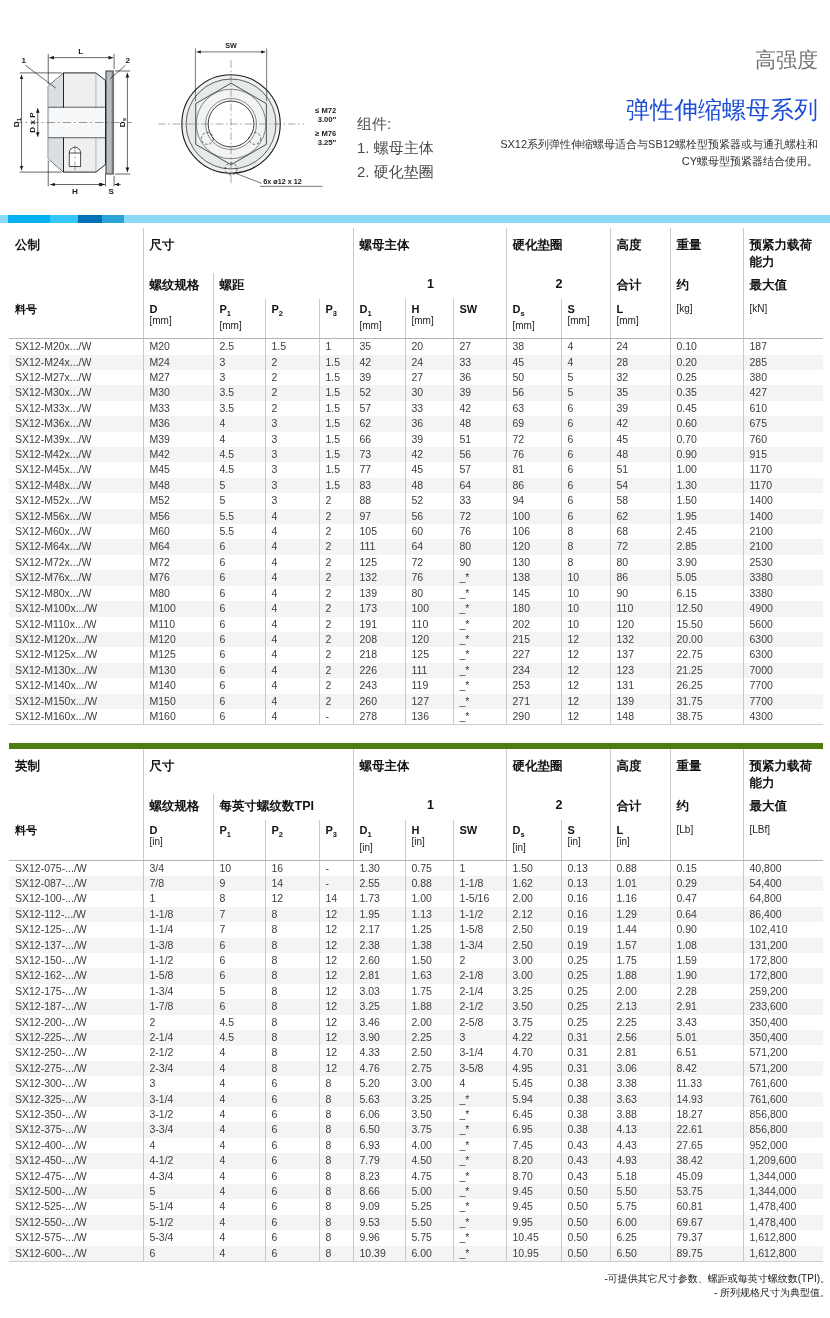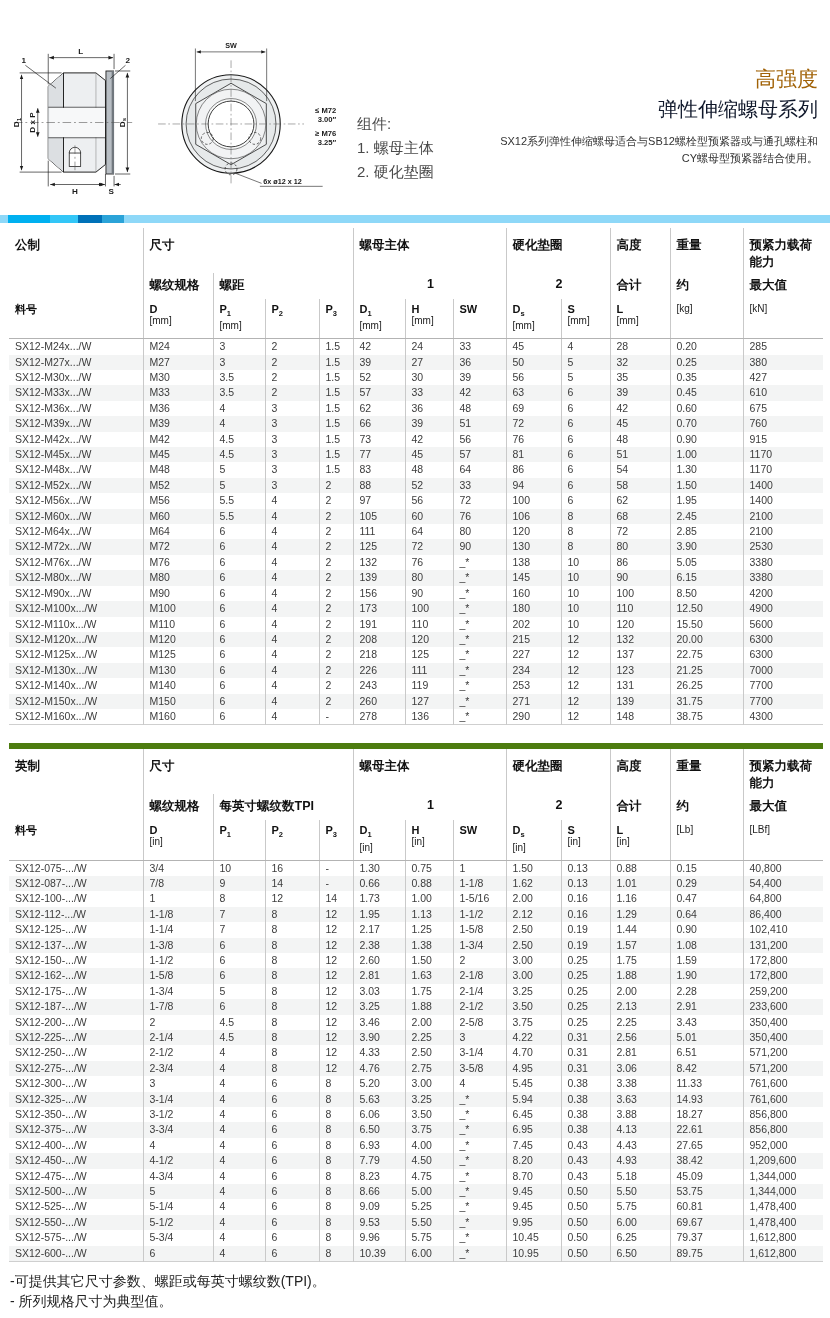--- a/index.html
+++ b/index.html
@@ -6,22 +6,22 @@
   body{font-family:"Liberation Sans","DejaVu Sans",sans-serif;color:#1a1a1a;}
   .page{position:relative;width:830px;height:1318px;background:#fff;overflow:hidden;}
 
   
   .hero{position:relative;height:215px;}
   .sideview{position:absolute;left:12px;top:46px;width:124px;height:153px;}
   .frontview{position:absolute;left:146px;top:40px;width:204px;height:151px;}
   .components{position:absolute;left:357px;top:112px;font-size:15px;color:#4a4a4a;line-height:1.6;}
   .titleblock{position:absolute;right:12px;top:44px;text-align:right;}
   .title{font-size:55px;line-height:1;font-weight:400;letter-spacing:1px;color:#111;}
-  .sub1{font-size:21px;margin-top:21px;color:#a16207;}
-  .sub2{font-size:20px;margin-top:3px;color:#0f172a;}
+  .sub1{font-size:21px;margin-top:2px;color:#737373;}
+  .sub2{font-size:24px;margin-top:20px;color:#1d4ed8;}
   .desc{font-size:11px;margin-top:10px;color:#333;line-height:1.55;}
 
   svg text{font-family:"Liberation Sans","DejaVu Sans",sans-serif;}
   .dl{stroke:#1a1a1a;stroke-width:.7;fill:none;}
   .ol{stroke:#1a1a1a;stroke-width:1;fill:none;}
   .cl{stroke:#555;stroke-width:.6;stroke-dasharray:9 3 2 3;fill:none;}
   .hd{stroke:#1a1a1a;stroke-width:.8;fill:none;stroke-dasharray:3 2.2;}
   .dt{font-size:8.5px;font-weight:bold;fill:#1a1a1a;}
   .dts{font-size:6.5px;font-weight:bold;fill:#1a1a1a;}
   .nt{font-size:9px;font-weight:bold;fill:#1a1a1a;}
@@ -42,21 +42,21 @@
   th.c{padding:4px 4px 6px 6px;border-bottom:1px solid #b3b3b3;}
   .cb{font-size:11px;font-weight:bold;line-height:12px;color:#111;}
   .cb sub{font-size:7.5px;}
   .cu{font-size:10px;font-weight:normal;line-height:12px;color:#222;min-height:12px;}
   tbody td{padding:2px 4px 2px 6px;font-size:10.5px;line-height:11.4px;color:#3c3c3c;}
   tbody tr:nth-child(even){background:#f3f4f4;}
   .bl{border-left:1px solid #c9c9c9;}
 
   
   .footnotes{margin:10px 0 0 10px;}
-  .fn{font-size:14px;color:#222;line-height:1.42;}
+  .fn{font-size:10px;color:#222;line-height:1.42;text-align:right;}
 </style>
 </head>
 <body>
 
 <div class="page">
 
   <div class="hero">
 
     <svg class="sideview" viewBox="0 0 130 160">
       <defs>
@@ -258,20 +258,35 @@
               <div class="cu">[kg]</div>
             </th>
             <th class="c bl">
               <div class="cb"><span></span></div>
               <div class="cu">[kN]</div>
             </th>
           </tr>
         </thead>
         <tbody>
           <tr>
+            <td class="pn">SX12-M20x.../W</td>
+            <td class="bl">M20</td>
+            <td class="bl">2.5</td>
+            <td class="bl">1.5</td>
+            <td class="bl">1</td>
+            <td class="bl">35</td>
+            <td class="bl">20</td>
+            <td class="bl">27</td>
+            <td class="bl">38</td>
+            <td class="bl">4</td>
+            <td class="bl">24</td>
+            <td class="bl">0.10</td>
+            <td class="bl">187</td>
+          </tr>
+          <tr>
             <td class="pn">SX12-M24x.../W</td>
             <td class="bl">M24</td>
             <td class="bl">3</td>
             <td class="bl">2</td>
             <td class="bl">1.5</td>
             <td class="bl">42</td>
             <td class="bl">24</td>
             <td class="bl">33</td>
             <td class="bl">45</td>
             <td class="bl">4</td>
@@ -496,35 +511,20 @@
             <td class="bl">4</td>
             <td class="bl">2</td>
             <td class="bl">139</td>
             <td class="bl">80</td>
             <td class="bl">_*</td>
             <td class="bl">145</td>
             <td class="bl">10</td>
             <td class="bl">90</td>
             <td class="bl">6.15</td>
             <td class="bl">3380</td>
-          </tr>
-          <tr>
-            <td class="pn">SX12-M90x.../W</td>
-            <td class="bl">M90</td>
-            <td class="bl">6</td>
-            <td class="bl">4</td>
-            <td class="bl">2</td>
-            <td class="bl">156</td>
-            <td class="bl">90</td>
-            <td class="bl">_*</td>
-            <td class="bl">160</td>
-            <td class="bl">10</td>
-            <td class="bl">100</td>
-            <td class="bl">8.50</td>
-            <td class="bl">4200</td>
           </tr>
           <tr>
             <td class="pn">SX12-M100x.../W</td>
             <td class="bl">M100</td>
             <td class="bl">6</td>
             <td class="bl">4</td>
             <td class="bl">2</td>
             <td class="bl">173</td>
             <td class="bl">100</td>
             <td class="bl">_*</td>
@@ -752,21 +752,21 @@
             <td class="bl">0.88</td>
             <td class="bl">0.15</td>
             <td class="bl">40,800</td>
           </tr>
           <tr>
             <td class="pn">SX12-087-.../W</td>
             <td class="bl">7/8</td>
             <td class="bl">9</td>
             <td class="bl">14</td>
             <td class="bl">-</td>
-            <td class="bl">0.66</td>
+            <td class="bl">2.55</td>
             <td class="bl">0.88</td>
             <td class="bl">1-1/8</td>
             <td class="bl">1.62</td>
             <td class="bl">0.13</td>
             <td class="bl">1.01</td>
             <td class="bl">0.29</td>
             <td class="bl">54,400</td>
           </tr>
           <tr>
             <td class="pn">SX12-100-.../W</td>

